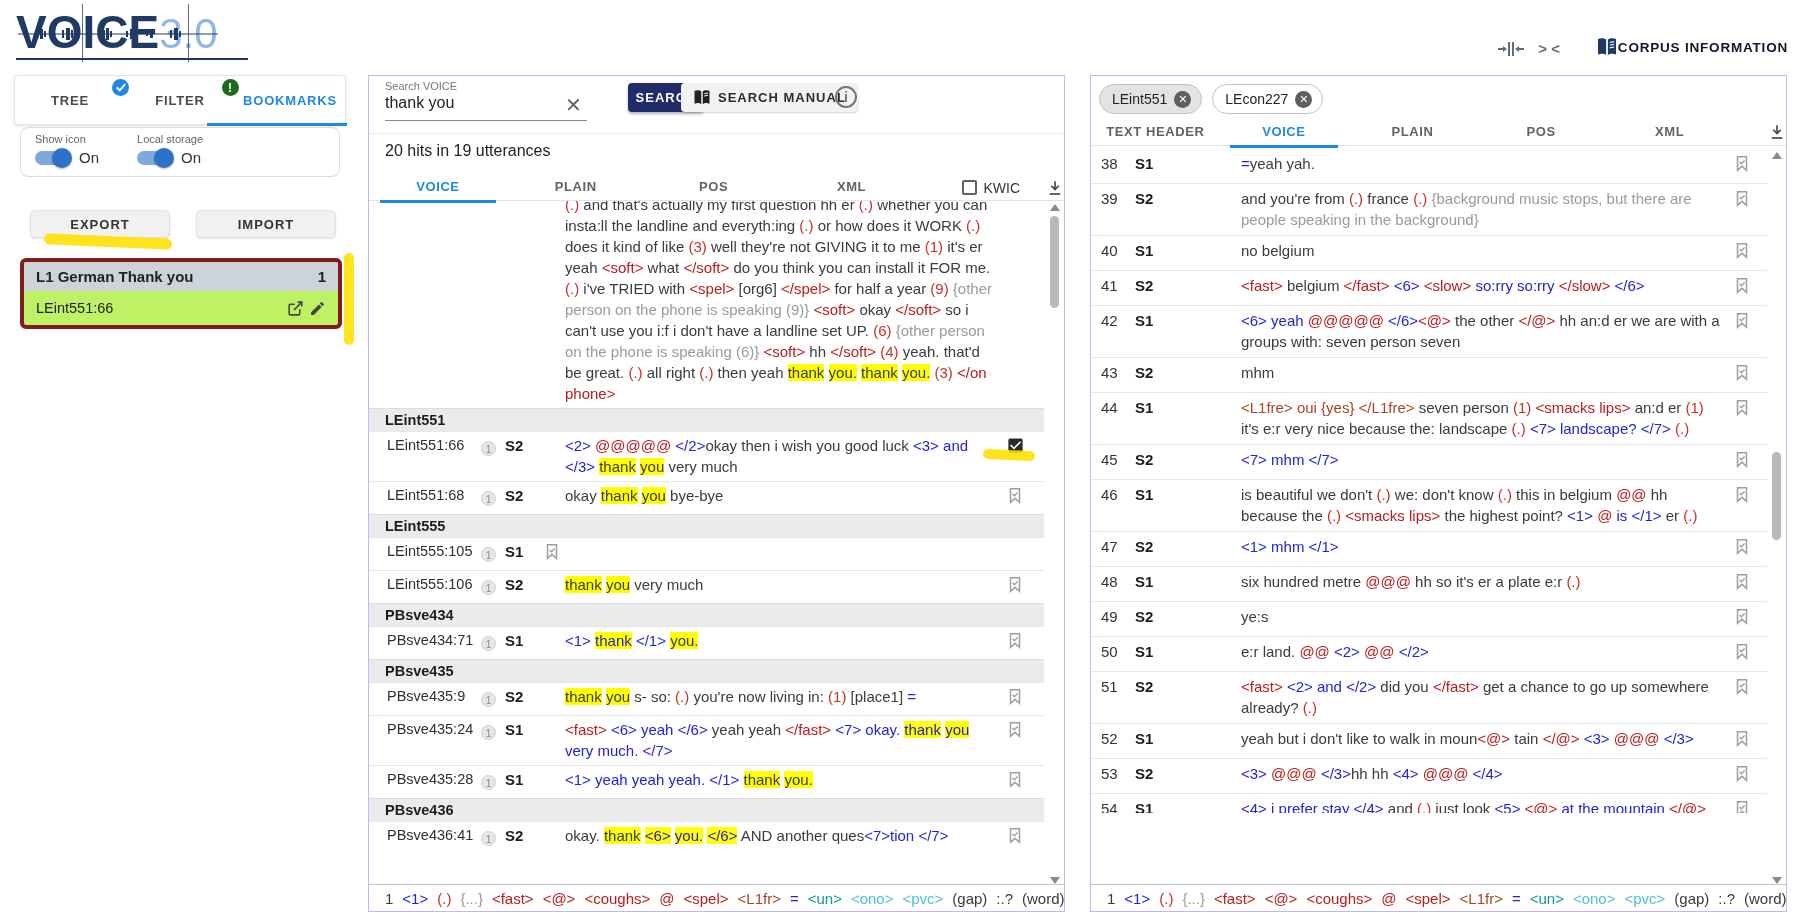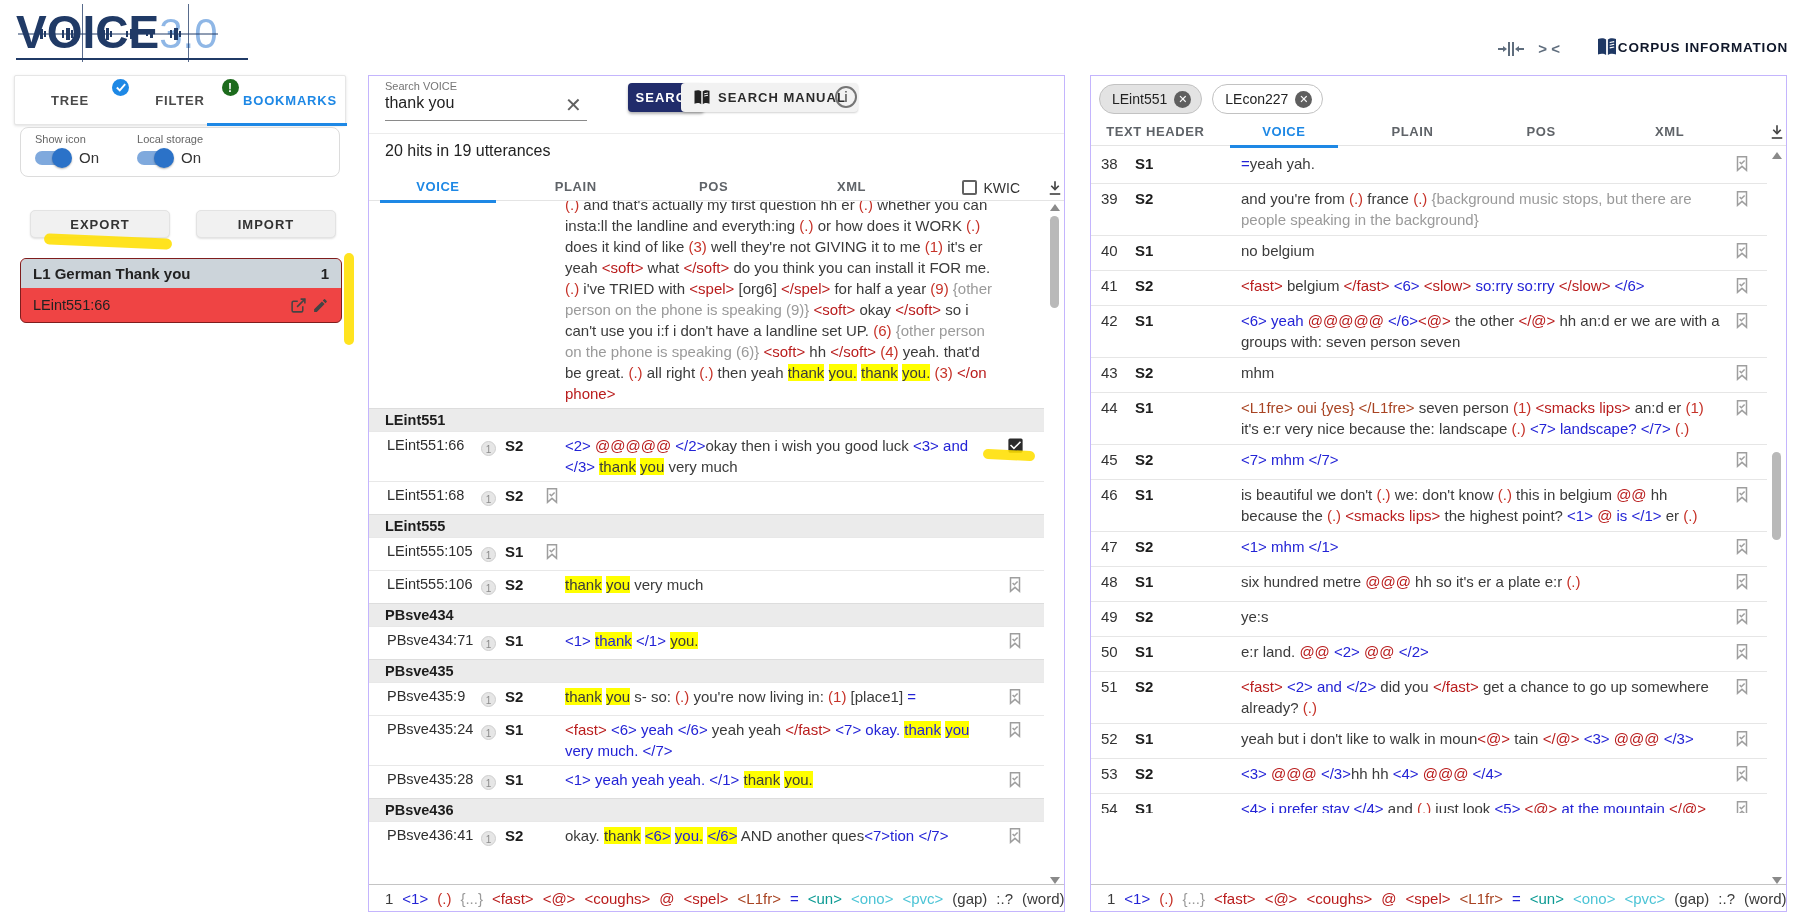--- a/index.html
+++ b/index.html
@@ -31,21 +31,21 @@
   .badge.blue { background:#1e88e5; }
   .badge.green { background:#1d6b1d; color:#fff; font-size:12px; font-weight:bold; }
   .settings-card { position:absolute; left:6px; top:52px; width:320px; height:50px; border:1px solid #dcdcdc; border-radius:8px; display:flex; padding:5px 14px; gap:38px; background:#fff; }
   .setting { display:flex; flex-direction:column; }
   .setting-label { font-size:11px; color:#666; }
   .toggle-row { display:flex; align-items:center; gap:10px; margin-top:4px; }
   .toggle { position:relative; width:34px; height:14px; background:#7fa9dd; border-radius:7px; cursor:pointer; }
   .toggle-thumb { position:absolute; right:-3px; top:-3px; width:20px; height:20px; border-radius:50%; background:#2b72c8; box-shadow:0 1px 2px rgba(0,0,0,.3); }
   .toggle-state { font-size:15px; color:#333; }
   .btn-light { position:absolute; top:135px; height:28px; background:#f1f1f1; border:1px solid #e3e3e3; border-radius:5px; font-size:13px; font-weight:bold; letter-spacing:1px; color:#333; display:flex; align-items:center; justify-content:center; cursor:pointer; box-shadow:0 1px 2px rgba(0,0,0,.12); }
-  .bm-card { position:absolute; left:6px; top:183px; width:322px; border:1px solid #7f1d1d; border-radius:6px; overflow:hidden; background:#ef4444; }
+  .bm-card { position:absolute; left:6px; top:183px; width:322px; border:4px solid #7f1d1d; border-radius:6px; overflow:hidden; background:#bef264; }
   .bm-head { background:#ccd4da; padding:6px 12px; display:flex; justify-content:space-between; font-size:15px; font-weight:bold; color:#222; }
   .bm-row { padding:7px 10px 7px 12px; display:flex; align-items:center; font-size:14.5px; color:#222; }
   .bm-row .sp { flex:1; }
   .bm-icon { width:22px; height:20px; display:flex; align-items:center; justify-content:center; cursor:pointer; }
 
   
   .marker { background:#ffdf00; opacity:.88; border-radius:6px; position:absolute; }
 
   
   .panel { background:#fff; border:1px solid #c4b5fd; }
@@ -288,20 +288,21 @@
         <span class="m-spk">S2</span>
         <span class="m-text"><span class="tk-b">&lt;2&gt;</span> <span class="tk-m">@@@@@</span> <span class="tk-b">&lt;/2&gt;</span><span class="tk-k">okay then i wish you good luck</span> <span class="tk-b">&lt;3&gt;</span> <span class="tk-b">and</span> <span class="tk-b">&lt;/3&gt;</span> <span class="tk-k hl">thank</span> <span class="tk-k hl">you</span> <span class="tk-k">very much</span></span>
         <span class="m-icon"><svg width="19" height="19" viewBox="0 0 24 24">
             <path fill="#2b2b2b" d="M19 3H5a2 2 0 0 0-2 2v14a2 2 0 0 0 2 2h14a2 2 0 0 0 2-2V5a2 2 0 0 0-2-2zm-9 14l-5-5 1.4-1.4L10 14.2l7.6-7.6L19 8z"></path>
           </svg></span>
       </div>
       <div class="m-row">
         <span class="m-label">LEint551:68</span>
         <span class="m-badge"><i>1</i></span>
         <span class="m-spk">S2</span>
+        <span class="m-text"><span class="tk-k">okay</span> <span class="tk-k hl">thank</span> <span class="tk-k hl">you</span> <span class="tk-k">bye-bye</span></span>
         <span class="m-icon"><svg width="18" height="19" viewBox="0 0 24 24" fill="none" stroke="#9e9e9e" stroke-width="2">
             <path d="M6 3h12v18l-6-5.2L6 21z"></path>
             <path d="M8.8 10l2.3 2.3 4.4-4.4"></path>
           </svg></span>
       </div>
       <div class="sec">LEint555</div>
       <div class="m-row">
         <span class="m-label">LEint555:105</span>
         <span class="m-badge"><i>1</i></span>
         <span class="m-spk">S1</span>

